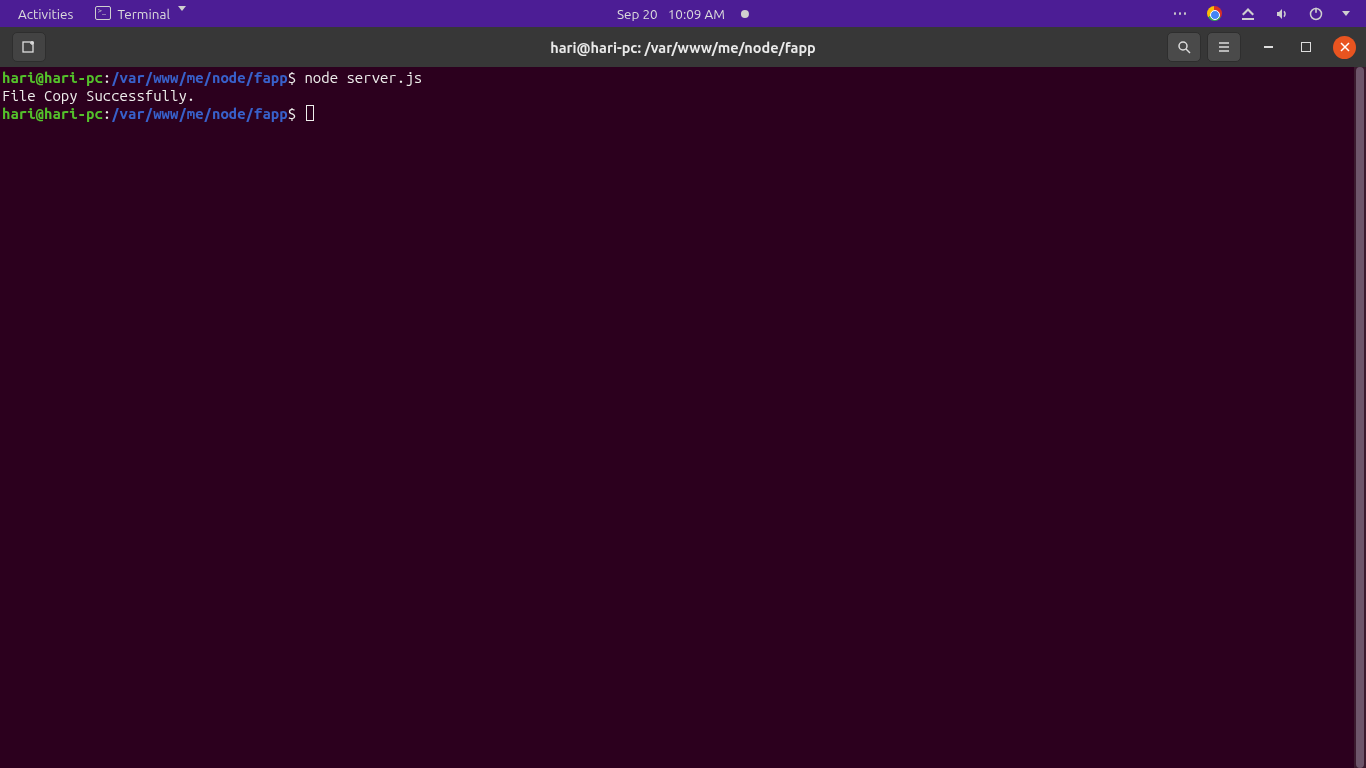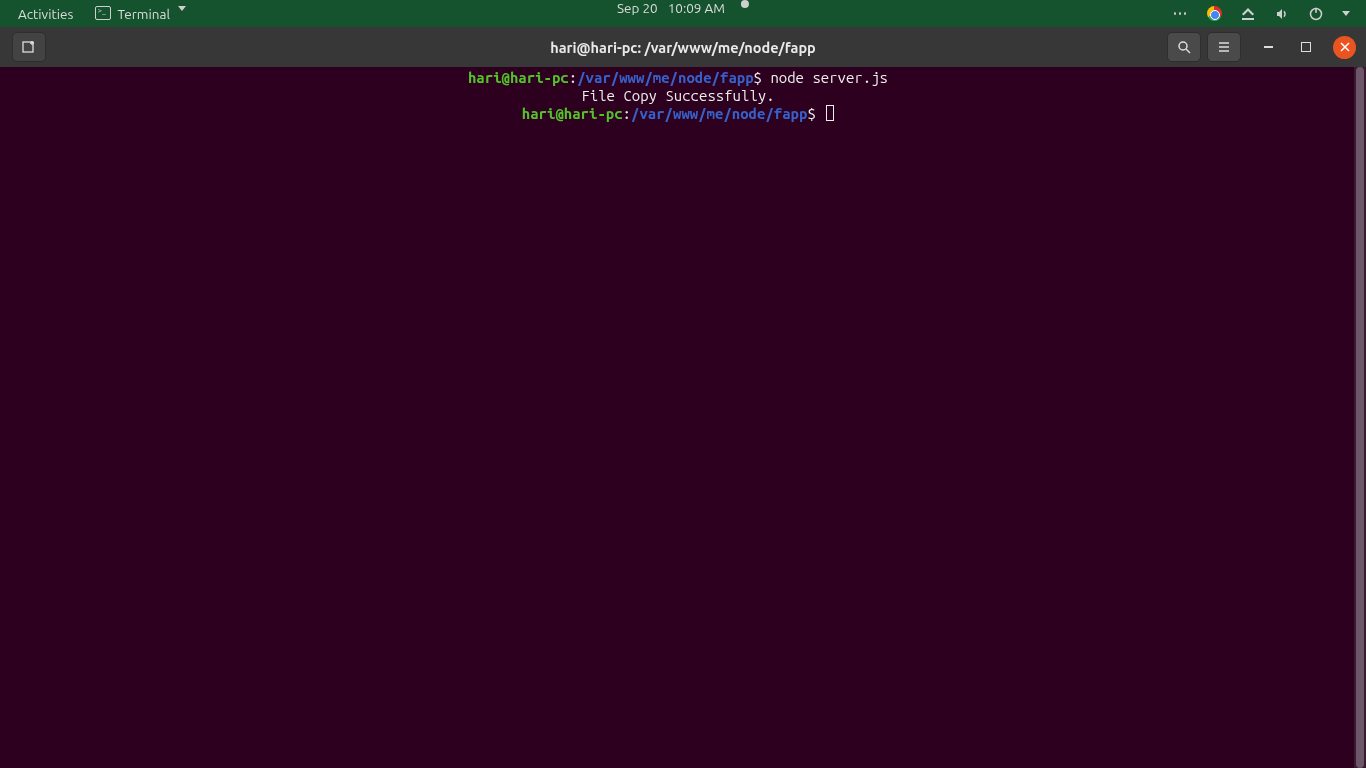--- a/index.html
+++ b/index.html
@@ -8,21 +8,21 @@
     height: 768px;
     overflow: hidden;
     font-family: "Ubuntu", "Liberation Sans", sans-serif;
     background: #000;
     color: #e6e6e6;
   }
 
   
   .topbar {
     height: 27px;
-    background: #14532d;
+    background: #4c1d95;
     display: flex;
     align-items: center;
     font-size: 13.5px;
     color: #dcdcdc;
     position: relative;
   }
   .topbar .left { display: flex; align-items: center; gap: 22px; padding-left: 18px; }
   .topbar .activities { cursor: pointer; }
   .topbar .appmenu { display: flex; align-items: flex-start; gap: 6px; cursor: pointer; }
   .topbar .appmenu .termicon {
@@ -30,21 +30,21 @@
   }
   .topbar .appmenu .termicon::before {
     content: ">_"; position: absolute; top: -1px; left: 1px; font-size: 8px; color: #cfcfcf;
   }
   .topbar .appmenu .chev {
     width: 0; height: 0; border-left: 4px solid transparent; border-right: 4px solid transparent;
     border-top: 5px solid #cfcfcf; margin-left: 2px;
   }
   .topbar .center {
     position: absolute; left: 50%; top: 0; height: 100%; transform: translateX(-50%);
-    display: flex; gap: 10px;
+    display: flex; align-items: center; gap: 10px;
   }
   .topbar .dot {
     width: 8px; height: 8px; border-radius: 50%; background: #cfcfcf; margin-left: 6px;
   }
   .topbar .right {
     margin-left: auto; display: flex; align-items: center; gap: 18px; padding-right: 16px;
   }
   .tray-icon { width: 16px; height: 16px; display: flex; align-items: center; justify-content: center; }
   .tray-dots span { display: inline-block; width:3.5px; height:3.5px; border-radius:50%; background:#cfcfcf; margin:0 1.5px; }
   .tray-chrome {
@@ -103,21 +103,20 @@
     display:flex;
   }
   .term {
     flex:1;
     font-family: "Ubuntu Mono","DejaVu Sans Mono",monospace;
     font-size: 15px;
     line-height: 18px;
     color:#eeeeec;
     padding: 2px 0 12px 2px;
     white-space: pre;
-    text-align: center;
   }
   .p-user { color:#54c12b; font-weight:bold; }
   .p-path { color:#3860ca; font-weight:bold; }
   .p-white { color:#eeeeec; }
   .cursor {
     display:inline-block; width:8px; height:16px; border:1px solid #eeeeec; vertical-align:-2px; margin-left:2px;
   }
   .scrollbar {
     width:12px; background:#3a1a2e; position:relative;
   }

